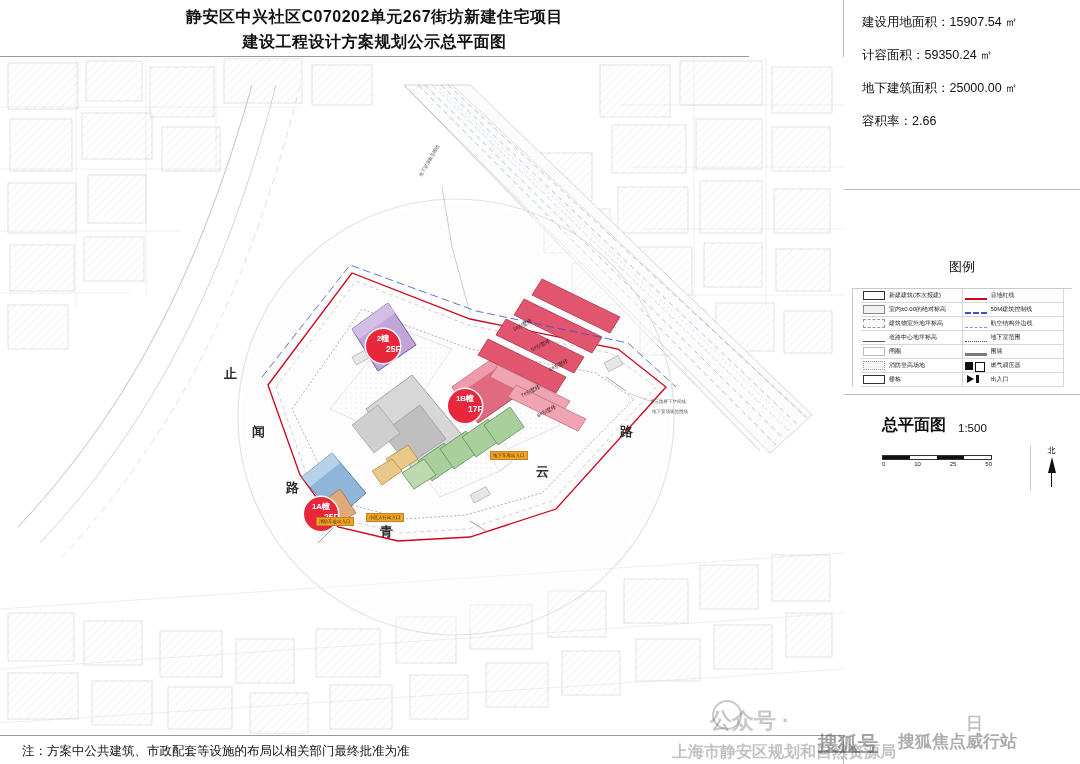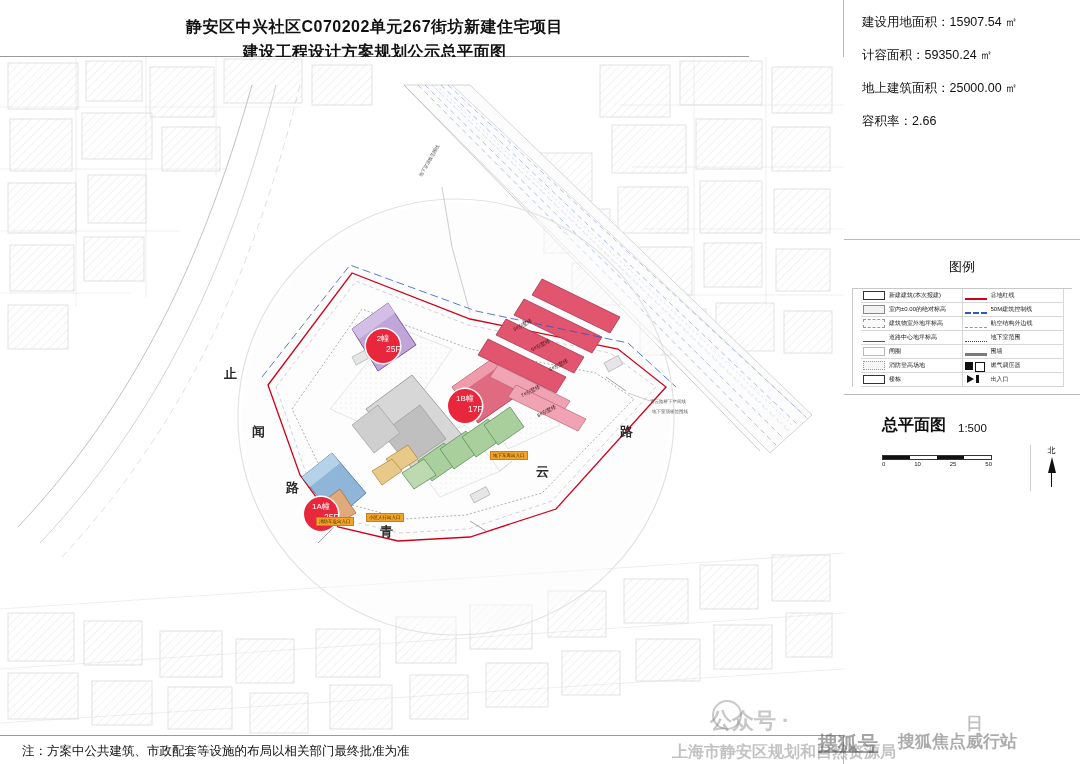--- a/index.html
+++ b/index.html
@@ -31,21 +31,21 @@
     background: #fff;
   }
 
   #title-block {
     position: absolute;
     left: 0; top: 0;
     width: 749px;
     height: 57px;
     border-bottom: 1px solid #9a9a9a;
     text-align: center;
-    padding-top: 14px;
+    padding-top: 4px;
   }
   #title-block .t1, #title-block .t2 {
     font-size: 16px;
     font-weight: bold;
     color: #111;
     line-height: 25px;
     letter-spacing: 0.5px;
   }
 
   
@@ -76,21 +76,21 @@
     left: 844px; top: 0;
     width: 236px;
     height: 764px;
     background: #fff;
   }
 
   #metrics {
     position: absolute;
     left: 0; top: 0;
     width: 236px;
-    height: 240px;
+    height: 190px;
     border-bottom: 1px solid #b9b9b9;
     padding: 6px 0 9px 18px;
   }
   #metrics .row {
     font-size: 12.5px;
     color: #111;
     line-height: 33px;
     white-space: nowrap;
   }
 
@@ -240,21 +240,21 @@
 
   
   .plan-svg { position: absolute; left: 0; top: 0; }
 
   .marker {
     position: absolute;
     border-radius: 50%;
     background: #e8263c;
     color: #fff;
     font-size: 7.5px;
-    font-weight: normal;
+    font-weight: bold;
     line-height: 10px;
     text-align: center;
     padding-top: 5px;
     box-shadow: 0 0 0 1.5px #fff;
   }
   .marker.big { width: 34px; height: 34px; font-size: 8px; }
   .marker .fl { display: block; font-size: 8.5px; padding-left: 20px; }
 
   .road-label {
     position: absolute;
@@ -571,21 +571,21 @@
   <div id="right-panel">
 
     <div id="metrics">
       <div class="row">
         <span>建设用地面积：</span><span>15907.54 ㎡</span>
       </div>
       <div class="row">
         <span>计容面积：</span><span>59350.24 ㎡</span>
       </div>
       <div class="row">
-        <span>地上建筑面积：</span><span>25000.00 ㎡</span>
+        <span>地下建筑面积：</span><span>25000.00 ㎡</span>
       </div>
       <div class="row">
         <span>容积率：</span><span>2.66</span>
       </div>
     </div>
 
     <div id="legend-box">
       <div id="legend-title">图例</div>
       <div id="legend-grid">
         <div class="legend-cell">

